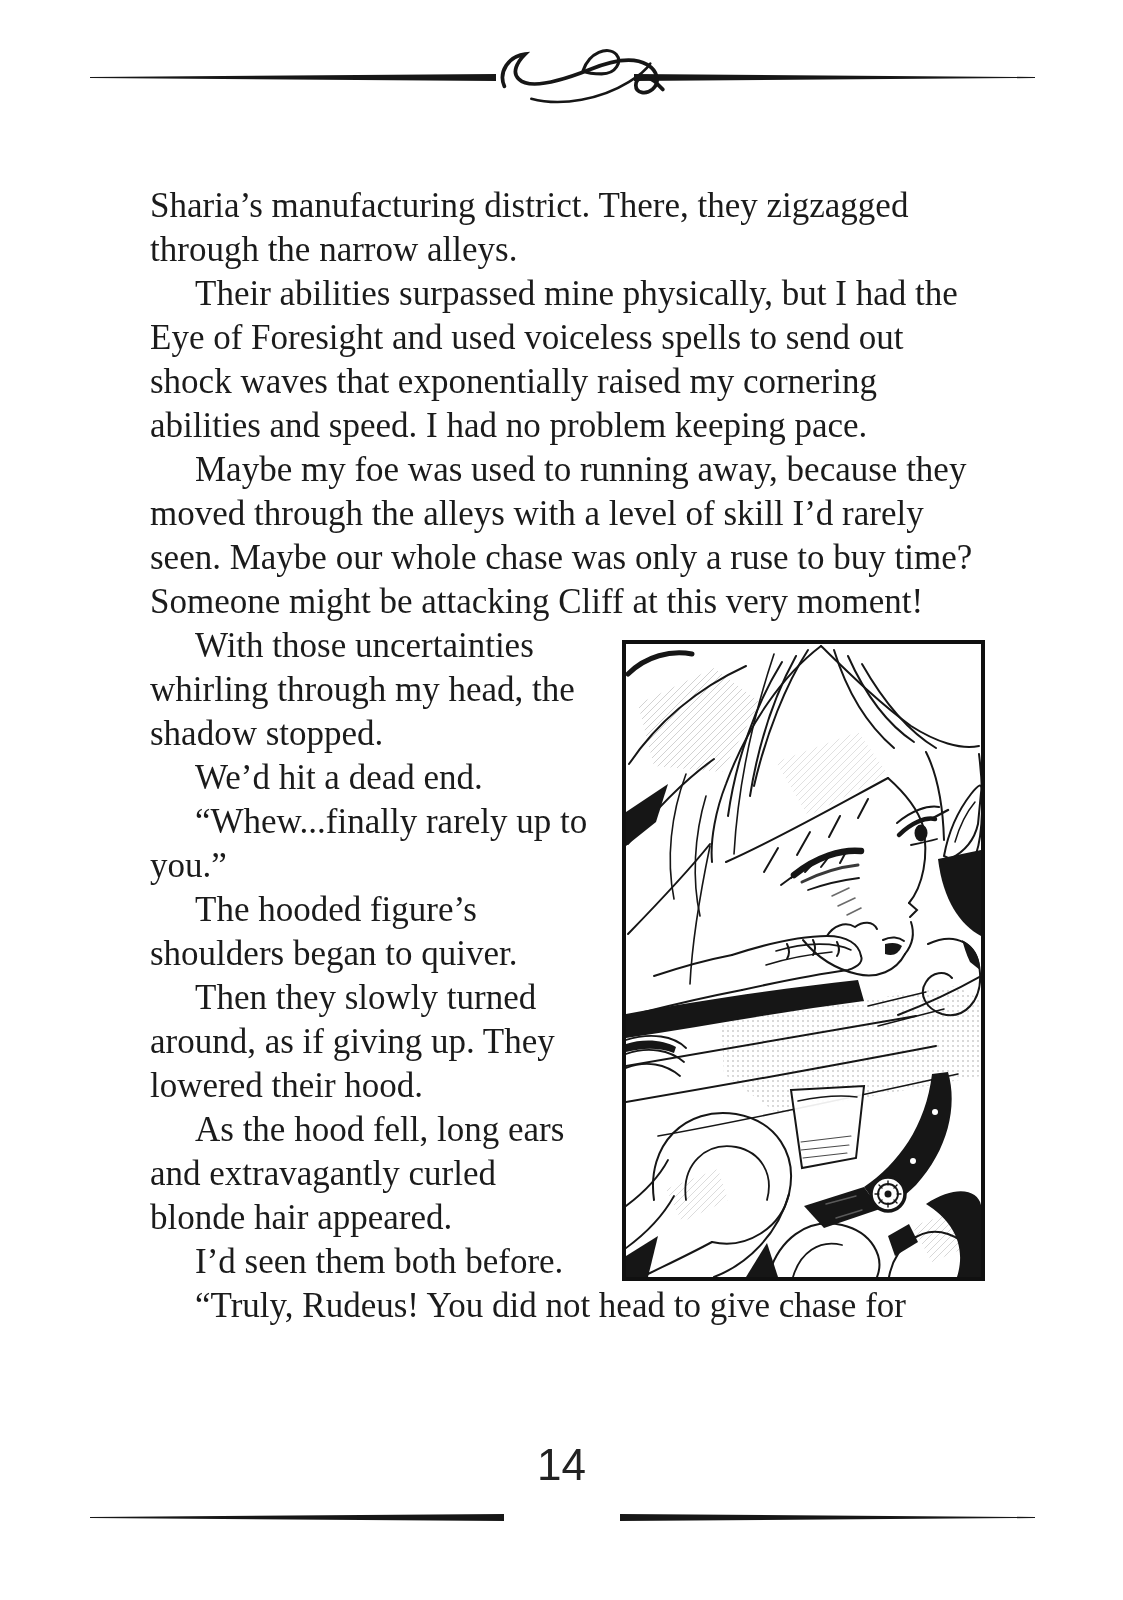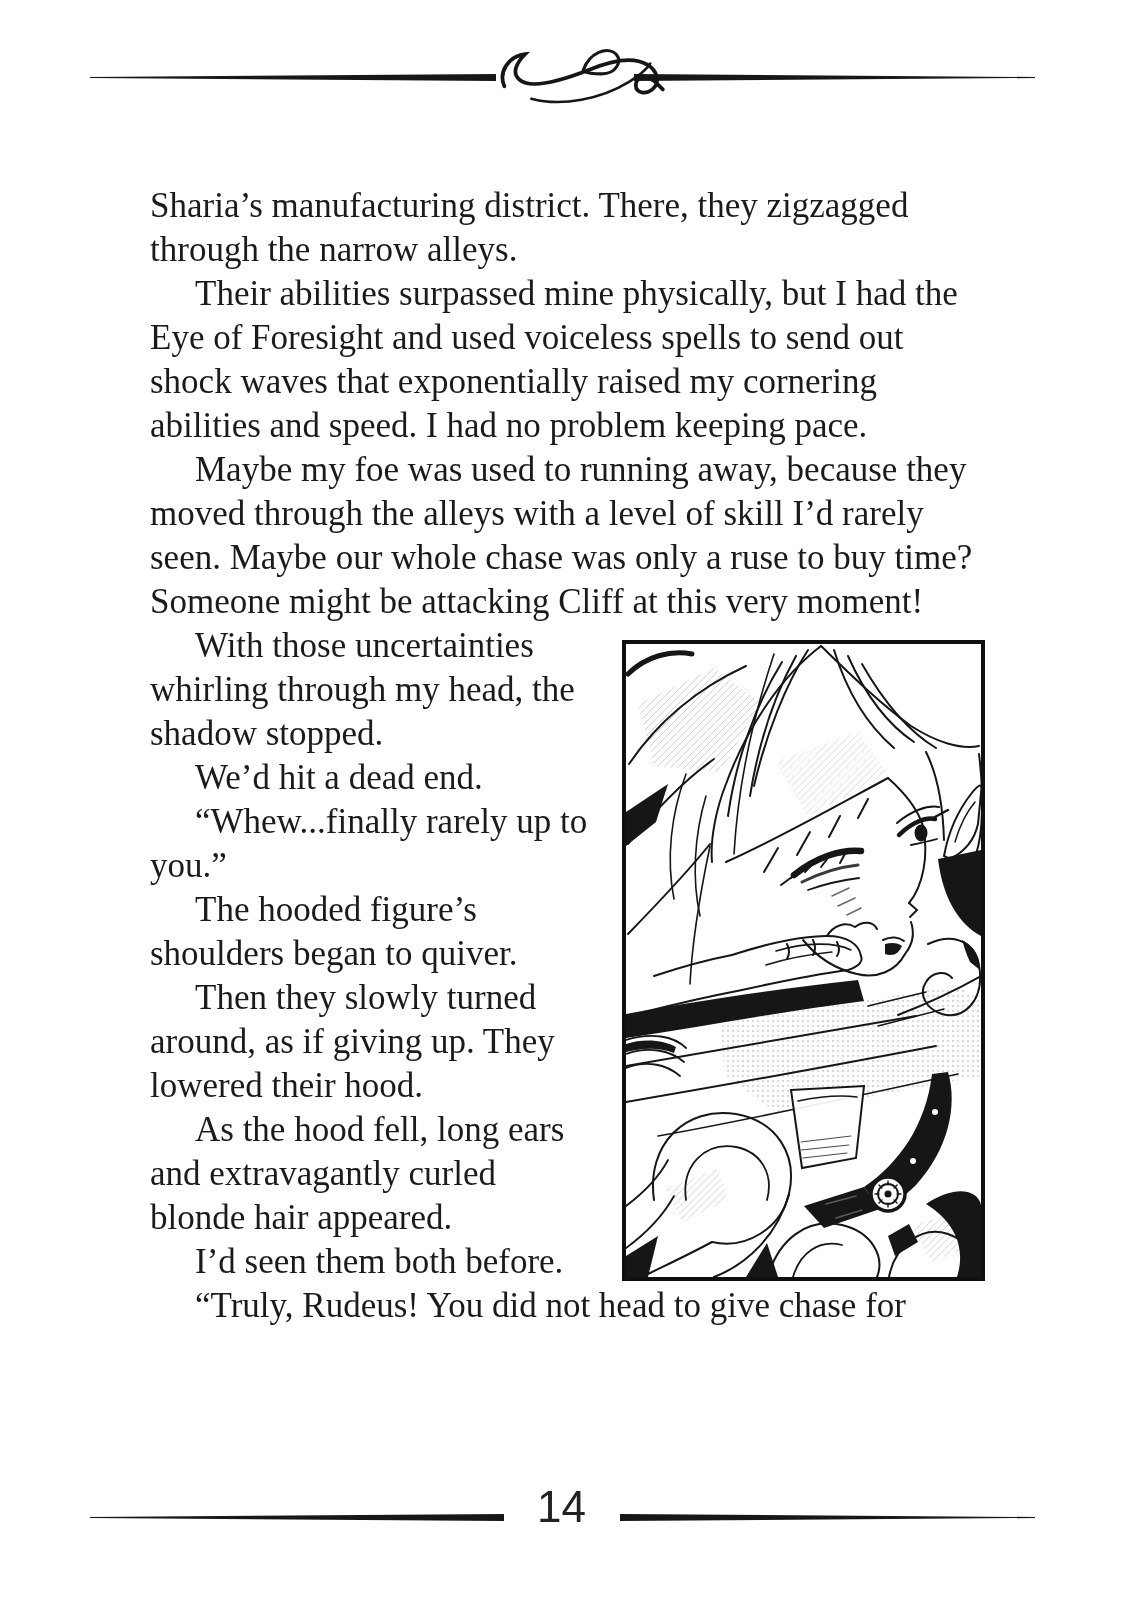--- a/index.html
+++ b/index.html
@@ -13,21 +13,21 @@
   .ftr-l{left:90px;top:1514px;width:414px;}
   .ftr-r{left:620px;top:1514px;width:415px;}
   .flourish{position:absolute;left:494px;top:42px;width:176px;height:70px;}
   .text-block{position:absolute;left:150px;top:140px;width:835px;
               font-size:35px;line-height:44px;margin-top:44px;}
   .text-block p{margin:0;padding:0;text-indent:45px;}
   .text-block p.cont{text-indent:0;}
   .illus{float:right;width:355px;height:633px;border:4px solid #101010;
          margin:16px 0 0 24px;padding:0;background:#fff;}
   .illus svg{display:block;width:100%;height:100%;}
-  .pagenum{position:absolute;left:0;top:1482px;width:100%;text-align:center;
+  .pagenum{position:absolute;left:0;top:1440px;width:100%;text-align:center;
            font-family:"Liberation Sans",sans-serif;font-size:44px;color:#222;}
 </style>
 </head>
 <body>
 
 <div class="page">
 
   <div class="hline hl-left hdr-l"></div>
   <div class="hline hl-right hdr-r"></div>
   <svg class="flourish" viewBox="0 0 170 62" fill="none" stroke="#161616" stroke-linecap="round">

